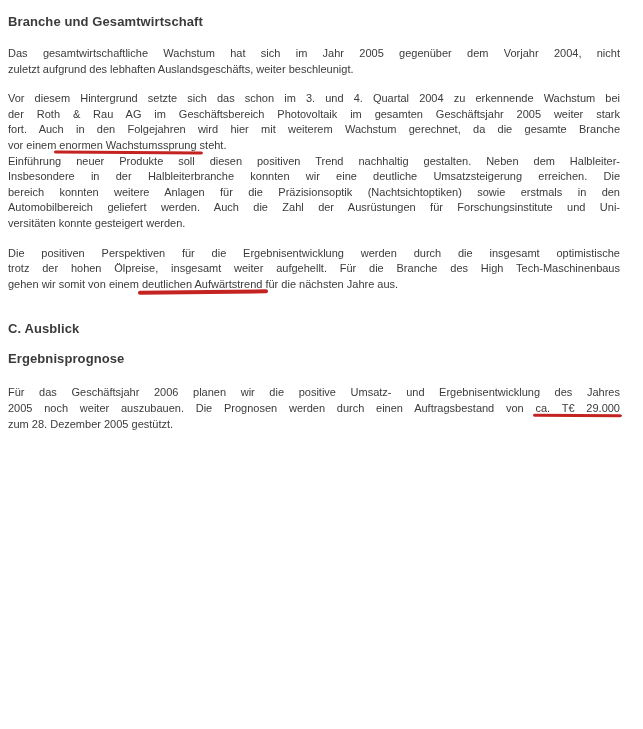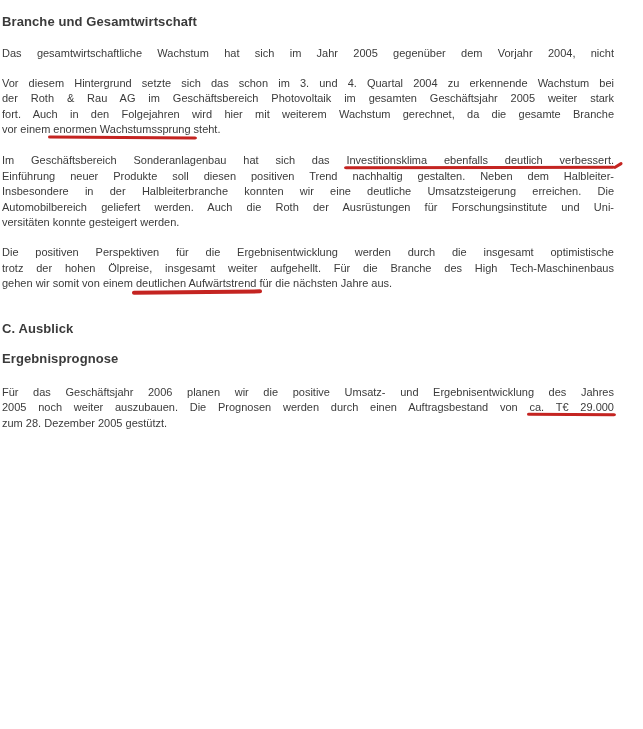--- a/index.html
+++ b/index.html
@@ -10,35 +10,35 @@
   html,body{margin:0;padding:0;}
   body{
     width:643px;height:729px;
     background:var(--bg);
     font-family:"Liberation Sans", sans-serif;
     color:var(--ink);
     overflow:hidden;
   }
   .doc{
     box-sizing:border-box;
-    padding:14px 0 0 2px;
+    padding:14px 0 0 8px;
     width:575px;
   }
   .col{width:612px;}
   .h{
     font-size:13px;
     font-weight:bold;
     line-height:16px;
     letter-spacing:.1px;
   }
   .h1{margin:0 0 16px 0;}
   .h2{margin:29px 0 14px 0;}
   .h3{margin:0 0 18px 0;}
   .para{margin:0 0 14px 0; font-size:11px;}
-  .para.pp2{margin-bottom:15px;}
+  .para.pp2{margin-bottom:0;}
   .line{
     line-height:15.6px;
     height:15.6px;
     white-space:nowrap;
     text-align:left;
     color:var(--ink);
   }
   .line.just{
     text-align:justify;
     text-align-last:justify;
@@ -71,34 +71,35 @@
 </head>
 <body>
 
 <div class="doc">
   <div class="col">
 
     <div class="h h1">Branche und Gesamtwirtschaft</div>
 
     <div class="para">
         <div class="line just"><span>Das gesamtwirtschaftliche Wachstum hat sich im Jahr 2005 gegenüber dem Vorjahr 2004, nicht</span></div>
+        <div class="line"><span>zuletzt aufgrund des lebhaften Auslandsgeschäfts, weiter beschleunigt.</span></div>
       </div>
 
     <div class="para pp2">
         <div class="line just"><span>Vor diesem Hintergrund setzte sich das schon im 3. und 4. Quartal 2004 zu erkennende Wachstum bei</span></div>
         <div class="line just"><span>der Roth &amp; Rau AG im Geschäftsbereich Photovoltaik im gesamten Geschäftsjahr 2005 weiter stark</span></div>
         <div class="line just"><span>fort. Auch in den Folgejahren wird hier mit weiterem Wachstum gerechnet, da die gesamte Branche</span></div>
         <div class="line"><span>vor einem </span><span class="rl u1">enormen Wachstumssprung</span><span> steht.</span></div>
       </div>
 
     <div class="para">
-        <div class="line just"><span>Im Geschäftsbereich Sonderanlagenbau hat sich das </span><span class="rl u2">Investitionsklima ebenfalls deutlich verbessert.</span></div>
         <div class="line just"><span>Einführung neuer Produkte soll diesen positiven Trend nachhaltig gestalten. Neben dem Halbleiter-</span></div>
         <div class="line just"><span>Insbesondere in der Halbleiterbranche konnten wir eine deutliche Umsatzsteigerung erreichen. Die</span></div>
-        <div class="line just"><span>Automobilbereich geliefert werden. Auch die Roth der Ausrüstungen für Forschungsinstitute und Uni-</span></div>
+        <div class="line just"><span>bereich konnten weitere Anlagen für die Präzisionsoptik (Nachtsichtoptiken) sowie erstmals in den</span></div>
+        <div class="line just"><span>Automobilbereich geliefert werden. Auch die Zahl der Ausrüstungen für Forschungsinstitute und Uni-</span></div>
         <div class="line"><span>versitäten konnte gesteigert werden.</span></div>
       </div>
 
     <div class="para">
         <div class="line just"><span>Die positiven Perspektiven für die Ergebnisentwicklung werden durch die insgesamt optimistische</span></div>
         <div class="line just"><span>trotz der hohen Ölpreise, insgesamt weiter aufgehellt. Für die Branche des High Tech-Maschinenbaus</span></div>
         <div class="line"><span>gehen wir somit von einem </span><span class="rl u3">deutlichen Aufwärtstrend</span><span> für die nächsten Jahre aus.</span></div>
       </div>
 
     <div class="h h2">C. Ausblick</div>

